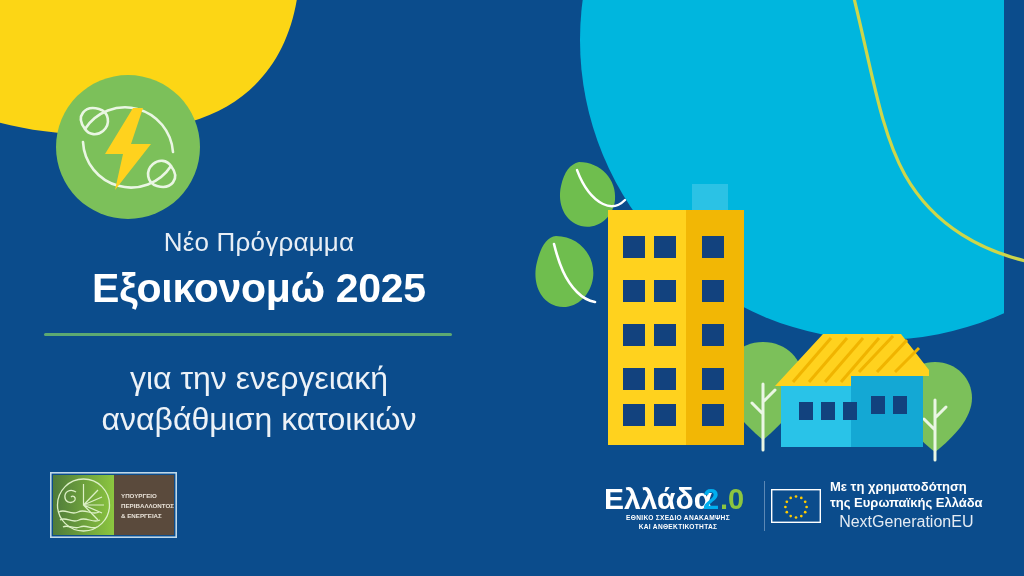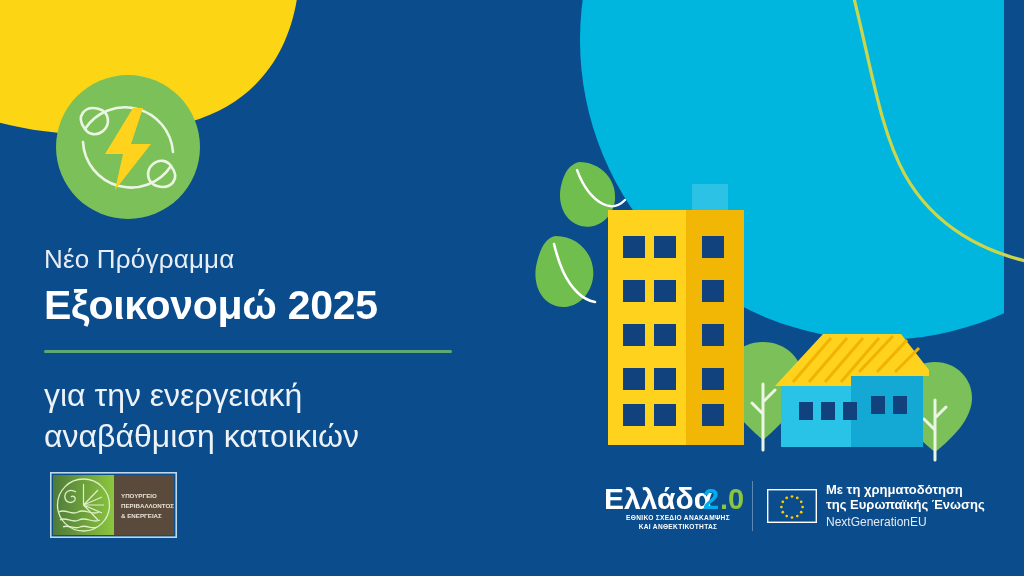--- a/index.html
+++ b/index.html
@@ -31,22 +31,23 @@
     left: 55px;
     top: 74px;
     width: 146px;
     height: 146px;
   }
 
   
   .copy {
     position: absolute;
     left: 44px;
-    top: 245px;
+    top: 228px;
     width: 430px;
+    text-align: center;
   }
   .eyebrow {
     color: #E8EEF5;
     font-size: 26px;
     font-weight: 400;
     letter-spacing: 0.2px;
     line-height: 1.1;
     margin: 0 0 10px 0;
   }
   .headline {
@@ -94,47 +95,48 @@
   .greece-logo {
     width: 148px;
     height: 56px;
     position: relative;
   }
   .eu-block {
     display: flex;
     align-items: center;
     gap: 9px;
     border-left: 1.5px solid #5C88B5;
-    padding-left: 14px;
-    margin-left: 0;
+    padding-left: 6px;
+    margin-left: 12px;
     height: 50px;
   }
   .eu-flag { width: 50px; height: 34px; flex: none; }
   .eu-text { display: flex; flex-direction: column; justify-content: center; }
   .eu-line1 {
     color: #FFFFFF;
     font-size: 13px;
     font-weight: 700;
     line-height: 1.18;
     white-space: nowrap;
   }
   .eu-line2 {
     color: #FFFFFF;
     font-size: 13px;
     font-weight: 700;
     line-height: 1.18;
     white-space: nowrap;
   }
   .eu-line3 {
     color: #E4EBF3;
-    font-size: 12px;
+    font-size: 16px;
     font-weight: 400;
     line-height: 1.3;
     margin-top: 2px;
     white-space: nowrap;
+    text-align: center;
   }
 </style>
 </head>
 <body>
 
 <div class="banner">
 
   <svg class="bg-layer" viewBox="0 0 1024 576" xmlns="http://www.w3.org/2000/svg">
     <rect x="0" y="0" width="1024" height="576" fill="#0B4C8C"></rect>
 
@@ -295,19 +297,19 @@
           <circle cx="25" cy="28.5" r="1.35"></circle>
           <circle cx="19.7" cy="27.1" r="1.35"></circle>
           <circle cx="15.8" cy="23.2" r="1.35"></circle>
           <circle cx="14.4" cy="18" r="1.35"></circle>
           <circle cx="15.8" cy="12.8" r="1.35"></circle>
           <circle cx="19.7" cy="8.9" r="1.35"></circle>
         </g>
       </svg>
       <div class="eu-text">
         <span class="eu-line1">Με τη χρηματοδότηση</span>
-        <span class="eu-line2">της Ευρωπαϊκής Ένωσης</span>
+        <span class="eu-line2">της Ευρωπαϊκής Ελλάδα</span>
         <span class="eu-line3">NextGenerationEU</span>
       </div>
     </div>
   </div>
 
 </div>
 
 </body></html>

